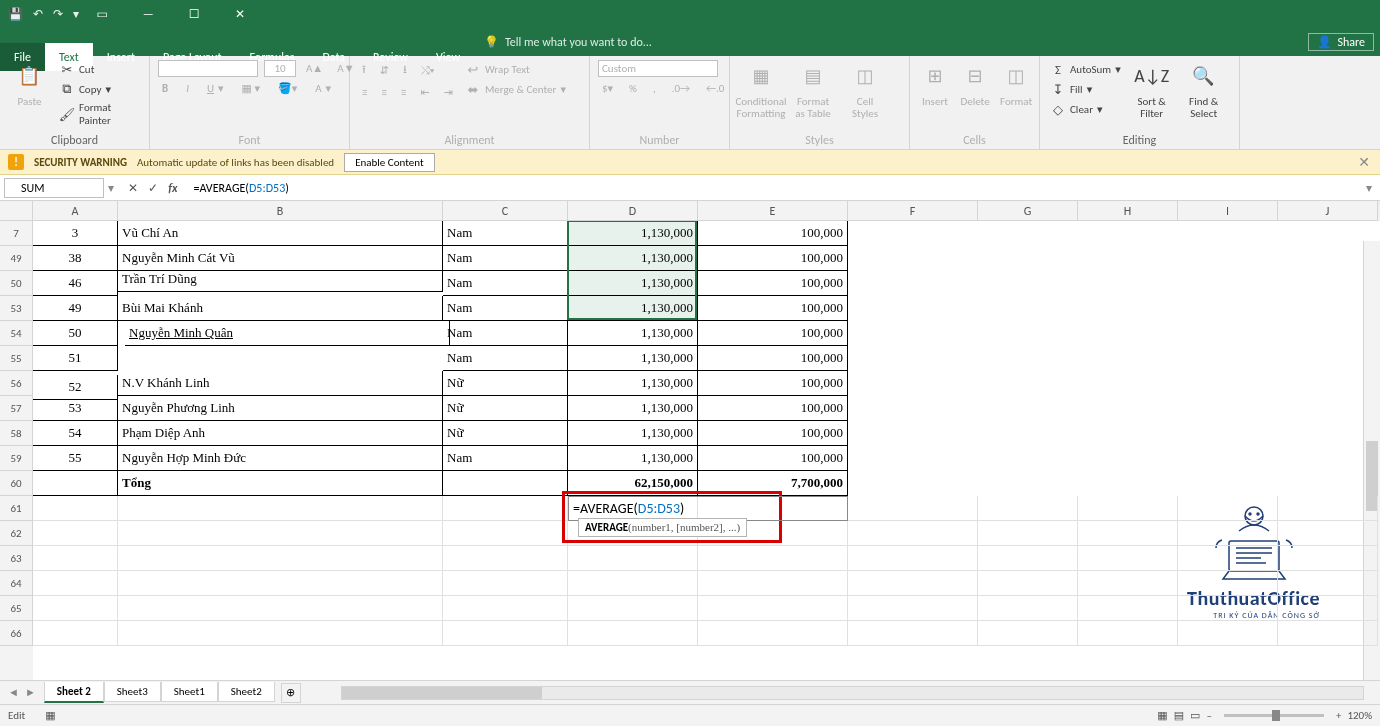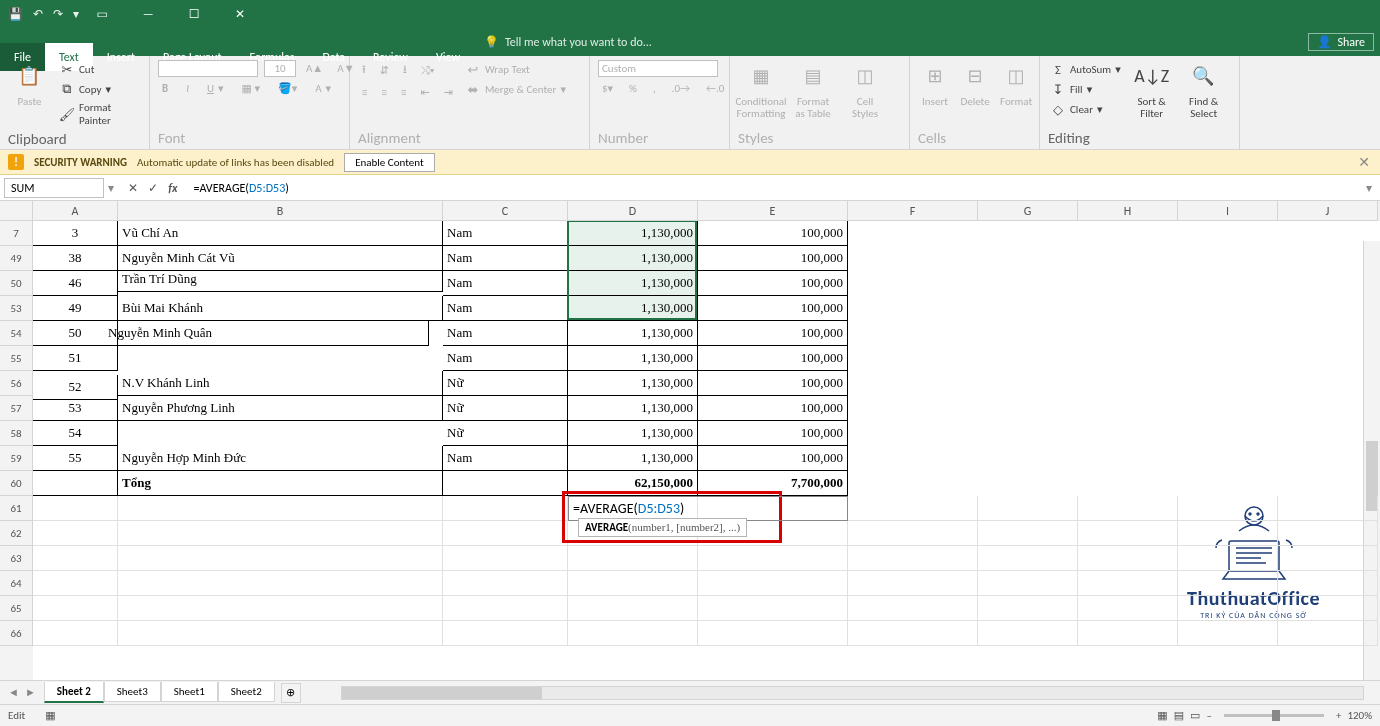--- a/index.html
+++ b/index.html
@@ -17,21 +17,21 @@
 .tabs { height: 28px; background: #217346; display: flex; align-items: center; color: #fff; font-size: 12px; }
 .tabs .tab { padding: 0 14px; height: 28px; display: flex; align-items: center; cursor: pointer; margin-top: 30px; }
 .tabs .tab.file { background: #1a5c38; }
 .tabs .tab.active { background: #fff; color: #217346; }
 .tabs .tell { display: flex; align-items: center; gap: 6px; margin-left: 10px; opacity: .85; }
 .tabs .share { margin-left: auto; margin-right: 6px; display: flex; align-items: center; gap: 5px; border: 1px solid rgba(255,255,255,.5); padding: 1px 8px; cursor: pointer; }
 
 
 .ribbon { height: 94px; background: #f1f1f1; border-bottom: 1px solid #d4d4d4; display: flex; font-size: 11px; color: #444; }
 .group { border-right: 1px solid #d4d4d4; padding: 4px 8px 2px; display: flex; flex-direction: column; justify-content: space-between; }
-.group-label { font-size: 15px; color: #666; padding-top: 2px; }
+.group-label { text-align: center; font-size: 12px; color: #666; padding-top: 2px; }
 .group-body { flex: 1; display: flex; gap: 6px; align-items: flex-start; }
 .bigbtn { display: flex; flex-direction: column; align-items: center; gap: 2px; width: 46px; padding: 2px; cursor: pointer; text-align: center; line-height: 1.1; }
 .bigbtn .ico { width: 30px; height: 30px; margin-bottom: 2px; display:flex;align-items:center;justify-content:center; font-size:18px; }
 .stack { display: flex; flex-direction: column; gap: 2px; }
 .row { display: flex; align-items: center; gap: 6px; }
 .btn-sm { padding: 1px 4px; cursor: pointer; display:flex; align-items:center; gap:4px; }
 .disabled, .disabled * { color: #b0b0b0 !important; }
 .fontbox, .sizebox { border: 1px solid #c0c0c0; background:#fff; padding: 1px 3px; font-size:11px; }
 .fontbox { width: 100px; } .sizebox { width: 32px; text-align:center; }
 .numbox { border:1px solid #c0c0c0; background:#fff; padding:1px 3px; width:120px; font-size:11px; }
@@ -39,21 +39,21 @@
 .txtbtn { display:flex; align-items:center; gap:4px; cursor:pointer; padding:1px 2px; }
 
 
 .secbar { height: 25px; background: #FDF1CC; border-bottom:1px solid #e2d48b; display:flex; align-items:center; font-size:11px; color:#5a4a10; padding-left:8px; gap:10px; }
 .secbar .shield { width:16px;height:16px; background:#F0A30A; border-radius:2px; display:flex;align-items:center;justify-content:center;color:#fff;font-weight:bold;font-size:11px; }
 .secbar button { background:#fff; border:1px solid #ababab; padding:2px 10px; font-size:11px; cursor:pointer; }
 .secbar .close { margin-left:auto; margin-right:10px; cursor:pointer; font-size:14px; color:#888; }
 
 
 .fbar { height: 26px; border-bottom:1px solid #d4d4d4; display:flex; align-items:center; font-size:12px; }
-.namebox { width:100px; border:1px solid #c0c0c0; padding:2px 6px; margin-left:4px; }
+.namebox { width:100px; border:1px solid #c0c0c0; padding:2px 16px; margin-left:4px; }
 .fb-icons { display:flex; gap:10px; padding:0 10px; color:#555; }
 .fb-icons span { cursor:pointer; }
 .fx { font-style:italic; font-weight:bold; }
 .formula-input { flex:1; padding:2px 6px; color:#000; }
 .formula-input .ref { color:#0070c0; }
 
 
 .gridwrap { position:relative; height: calc(726px - 28px - 28px - 94px - 25px - 26px - 24px - 22px); display:flex; background:#fff; }
 .colheaders { position:absolute; top:0; left:0; right:0; height:20px; display:flex; background:#f0f0f0; z-index:2; }
 .ch-corner { width:33px; height:20px; border-right:1px solid #d4d4d4; border-bottom:1px solid #d4d4d4; background:#f3f3f3; }
@@ -85,21 +85,21 @@
 
 .status { height:22px; background:#f3f3f3; border-top:1px solid #d4d4d4; display:flex; align-items:center; font-size:11px; color:#555; padding:0 8px; }
 .status .views { margin-left:auto; display:flex; gap:6px; align-items:center; }
 .status .slider { width:100px; height:3px; background:#c0c0c0; position:relative; margin:0 6px; }
 .status .slider .th { position:absolute; left:48px; top:-4px; width:8px; height:11px; background:#888; }
 
 .vscroll { position:absolute; right:0; top:20px; bottom:0; width:17px; background:#f3f3f3; border-left:1px solid #d4d4d4; }
 .vscroll .thumb { position:absolute; left:2px; right:2px; top:200px; height:70px; background:#cfcfcf; }
 
 
-.wm { position:absolute; right:60px; bottom:60px; text-align:center; font-family: "Segoe UI"; pointer-events:none; }
+.wm { position:absolute; right:60px; bottom:60px; text-align:right; font-family: "Segoe UI"; pointer-events:none; }
 .wm svg { display:block; margin:0 auto; }
 .wm .t1 { font-size:20px; font-weight:700; color:#1f3f77; letter-spacing:.5px; }
 .wm .t2 { font-size:8px; color:#1f3f77; letter-spacing:1px; }
 </style>
 </head>
 <body>
 
 <div class="titlebar">
   <div class="qat">
     <span>💾</span>
@@ -372,39 +372,40 @@
         <div class="cell bdr" style="left: 85px; top: 46px; width: 325px;">Trần Trí Dũng</div>
         <div class="cell bdr" style="left: 410px; top: 50px; width: 125px;">Nam</div>
         <div class="cell right bdr sel-d" style="left: 535px; top: 50px; width: 130px;">1,130,000</div>
         <div class="cell right bdr" style="left: 665px; top: 50px; width: 150px;">100,000</div>
         <div class="cell center bdr" style="left: 0px; top: 75px; width: 85px;">49</div>
         <div class="cell bdr" style="left: 85px; top: 75px; width: 325px;">Bùi Mai Khánh</div>
         <div class="cell bdr" style="left: 410px; top: 75px; width: 125px;">Nam</div>
         <div class="cell right bdr sel-d" style="left: 535px; top: 75px; width: 130px;">1,130,000</div>
         <div class="cell right bdr" style="left: 665px; top: 75px; width: 150px;">100,000</div>
         <div class="cell center bdr" style="left: 0px; top: 100px; width: 85px;">50</div>
-        <div class="cell bdr" style="left: 71px; top: 100px; width: 325px;">Nguyễn Minh Quân</div>
+        <div class="cell bdr" style="left: 92px; top: 100px; width: 325px; text-decoration: underline;">Nguyễn Minh Quân</div>
         <div class="cell bdr" style="left: 410px; top: 100px; width: 125px;">Nam</div>
         <div class="cell right bdr" style="left: 535px; top: 100px; width: 130px;">1,130,000</div>
         <div class="cell right bdr" style="left: 665px; top: 100px; width: 150px;">100,000</div>
         <div class="cell center bdr" style="left: 0px; top: 125px; width: 85px;">51</div>
         <div class="cell bdr" style="left: 410px; top: 125px; width: 125px;">Nam</div>
         <div class="cell right bdr" style="left: 535px; top: 125px; width: 130px;">1,130,000</div>
         <div class="cell right bdr" style="left: 665px; top: 125px; width: 150px;">100,000</div>
         <div class="cell center bdr" style="left: 0px; top: 154px; width: 85px;">52</div>
         <div class="cell bdr" style="left: 85px; top: 150px; width: 325px;">N.V Khánh Linh</div>
         <div class="cell bdr" style="left: 410px; top: 150px; width: 125px;">Nữ</div>
         <div class="cell right bdr" style="left: 535px; top: 150px; width: 130px;">1,130,000</div>
         <div class="cell right bdr" style="left: 665px; top: 150px; width: 150px;">100,000</div>
         <div class="cell center bdr" style="left: 0px; top: 175px; width: 85px;">53</div>
         <div class="cell bdr" style="left: 85px; top: 175px; width: 325px;">Nguyễn Phương Linh</div>
         <div class="cell bdr" style="left: 410px; top: 175px; width: 125px;">Nữ</div>
         <div class="cell right bdr" style="left: 535px; top: 175px; width: 130px;">1,130,000</div>
         <div class="cell right bdr" style="left: 665px; top: 175px; width: 150px;">100,000</div>
         <div class="cell center bdr" style="left: 0px; top: 200px; width: 85px;">54</div>
+        <div class="cell bdr" style="left: 85px; top: 200px; width: 325px;">Phạm Diệp Anh</div>
         <div class="cell bdr" style="left: 410px; top: 200px; width: 125px;">Nữ</div>
         <div class="cell right bdr" style="left: 535px; top: 200px; width: 130px;">1,130,000</div>
         <div class="cell right bdr" style="left: 665px; top: 200px; width: 150px;">100,000</div>
         <div class="cell center bdr" style="left: 0px; top: 225px; width: 85px;">55</div>
         <div class="cell bdr" style="left: 85px; top: 225px; width: 325px;">Nguyễn Hợp Minh Đức</div>
         <div class="cell bdr" style="left: 410px; top: 225px; width: 125px;">Nam</div>
         <div class="cell right bdr" style="left: 535px; top: 225px; width: 130px;">1,130,000</div>
         <div class="cell right bdr" style="left: 665px; top: 225px; width: 150px;">100,000</div>
         <div class="cell center bdr bold" style="left: 0px; top: 250px; width: 85px;"></div>
         <div class="cell bdr bold" style="left: 85px; top: 250px; width: 325px;">Tổng</div>

